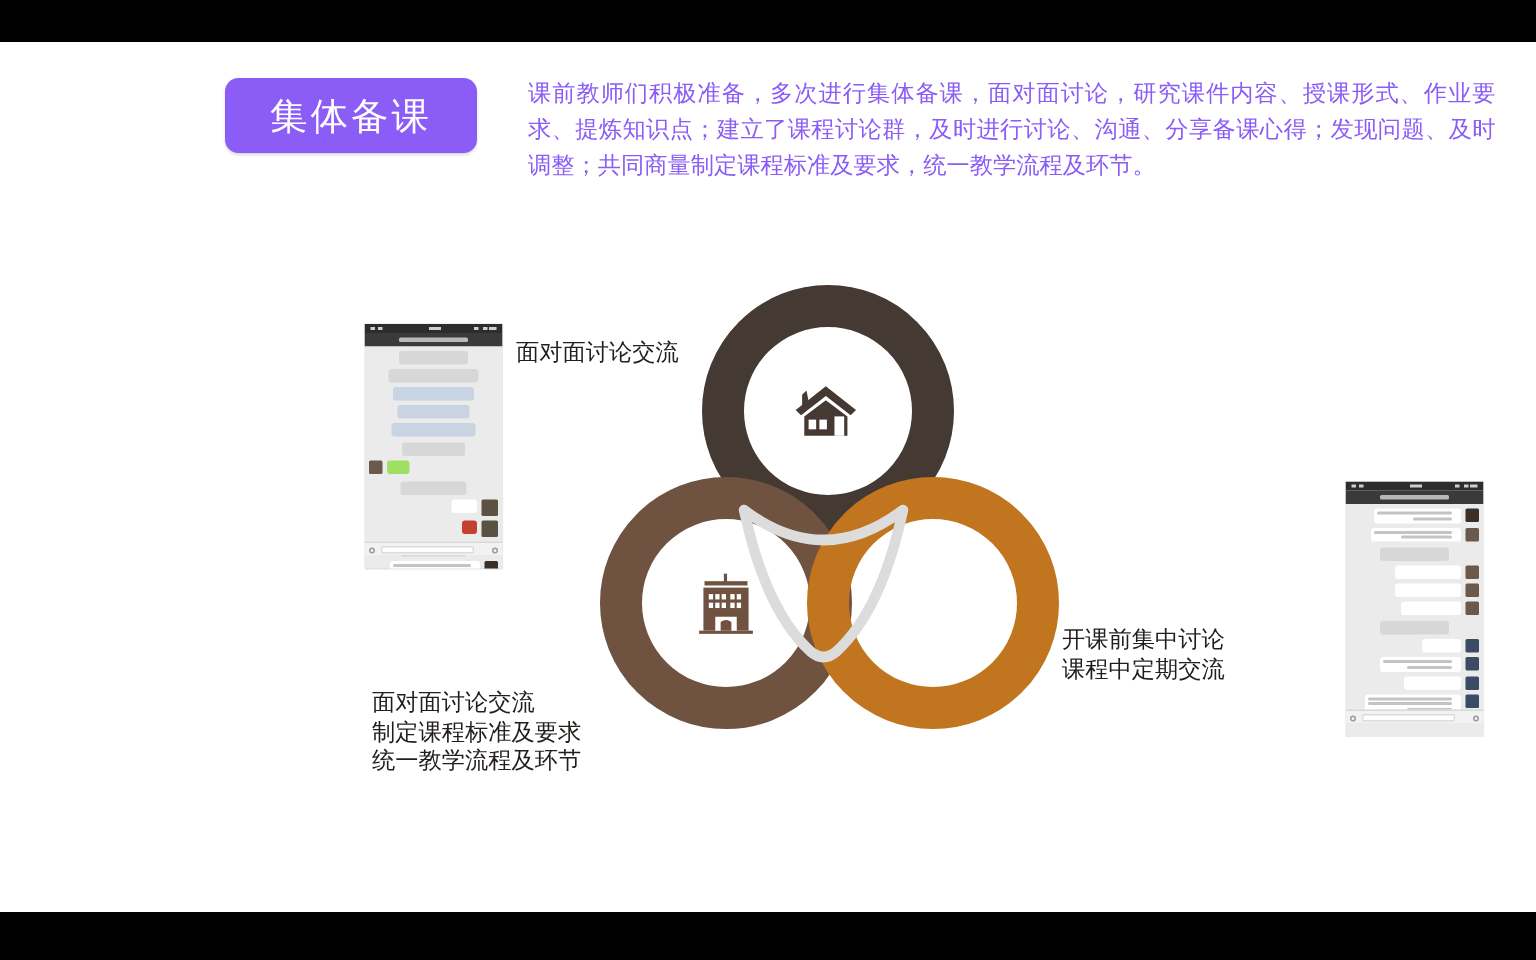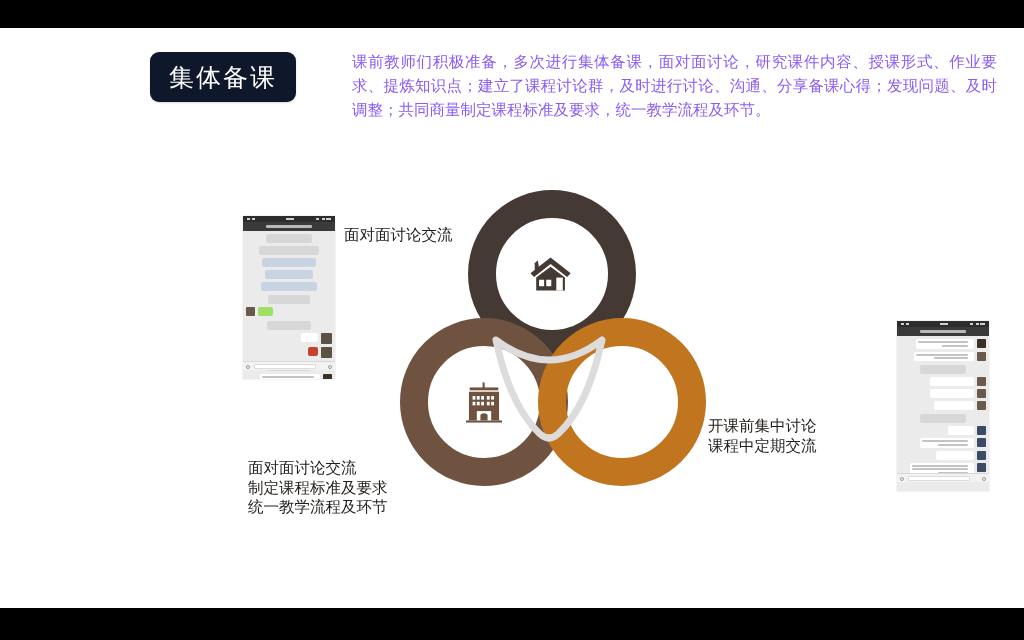--- a/index.html
+++ b/index.html
@@ -34,23 +34,23 @@
     left: 0; top: 608px;
     width: 1024px; height: 32px;
     background: #000000;
   }
 
   
   .title-badge {
     position: absolute;
     left: 150px;
     top: 24px;
-    width: 146px;
+    width: 168px;
     height: 50px;
-    background: #0f172a;
+    background: #8b5cf6;
     border-radius: 9px;
     display: flex;
     align-items: center;
     justify-content: center;
     box-shadow: 0 1px 2px rgba(0,0,0,0.15);
   }
   .title-badge-text {
     color: #ffffff;
     font-size: 25px;
     letter-spacing: 2px;

